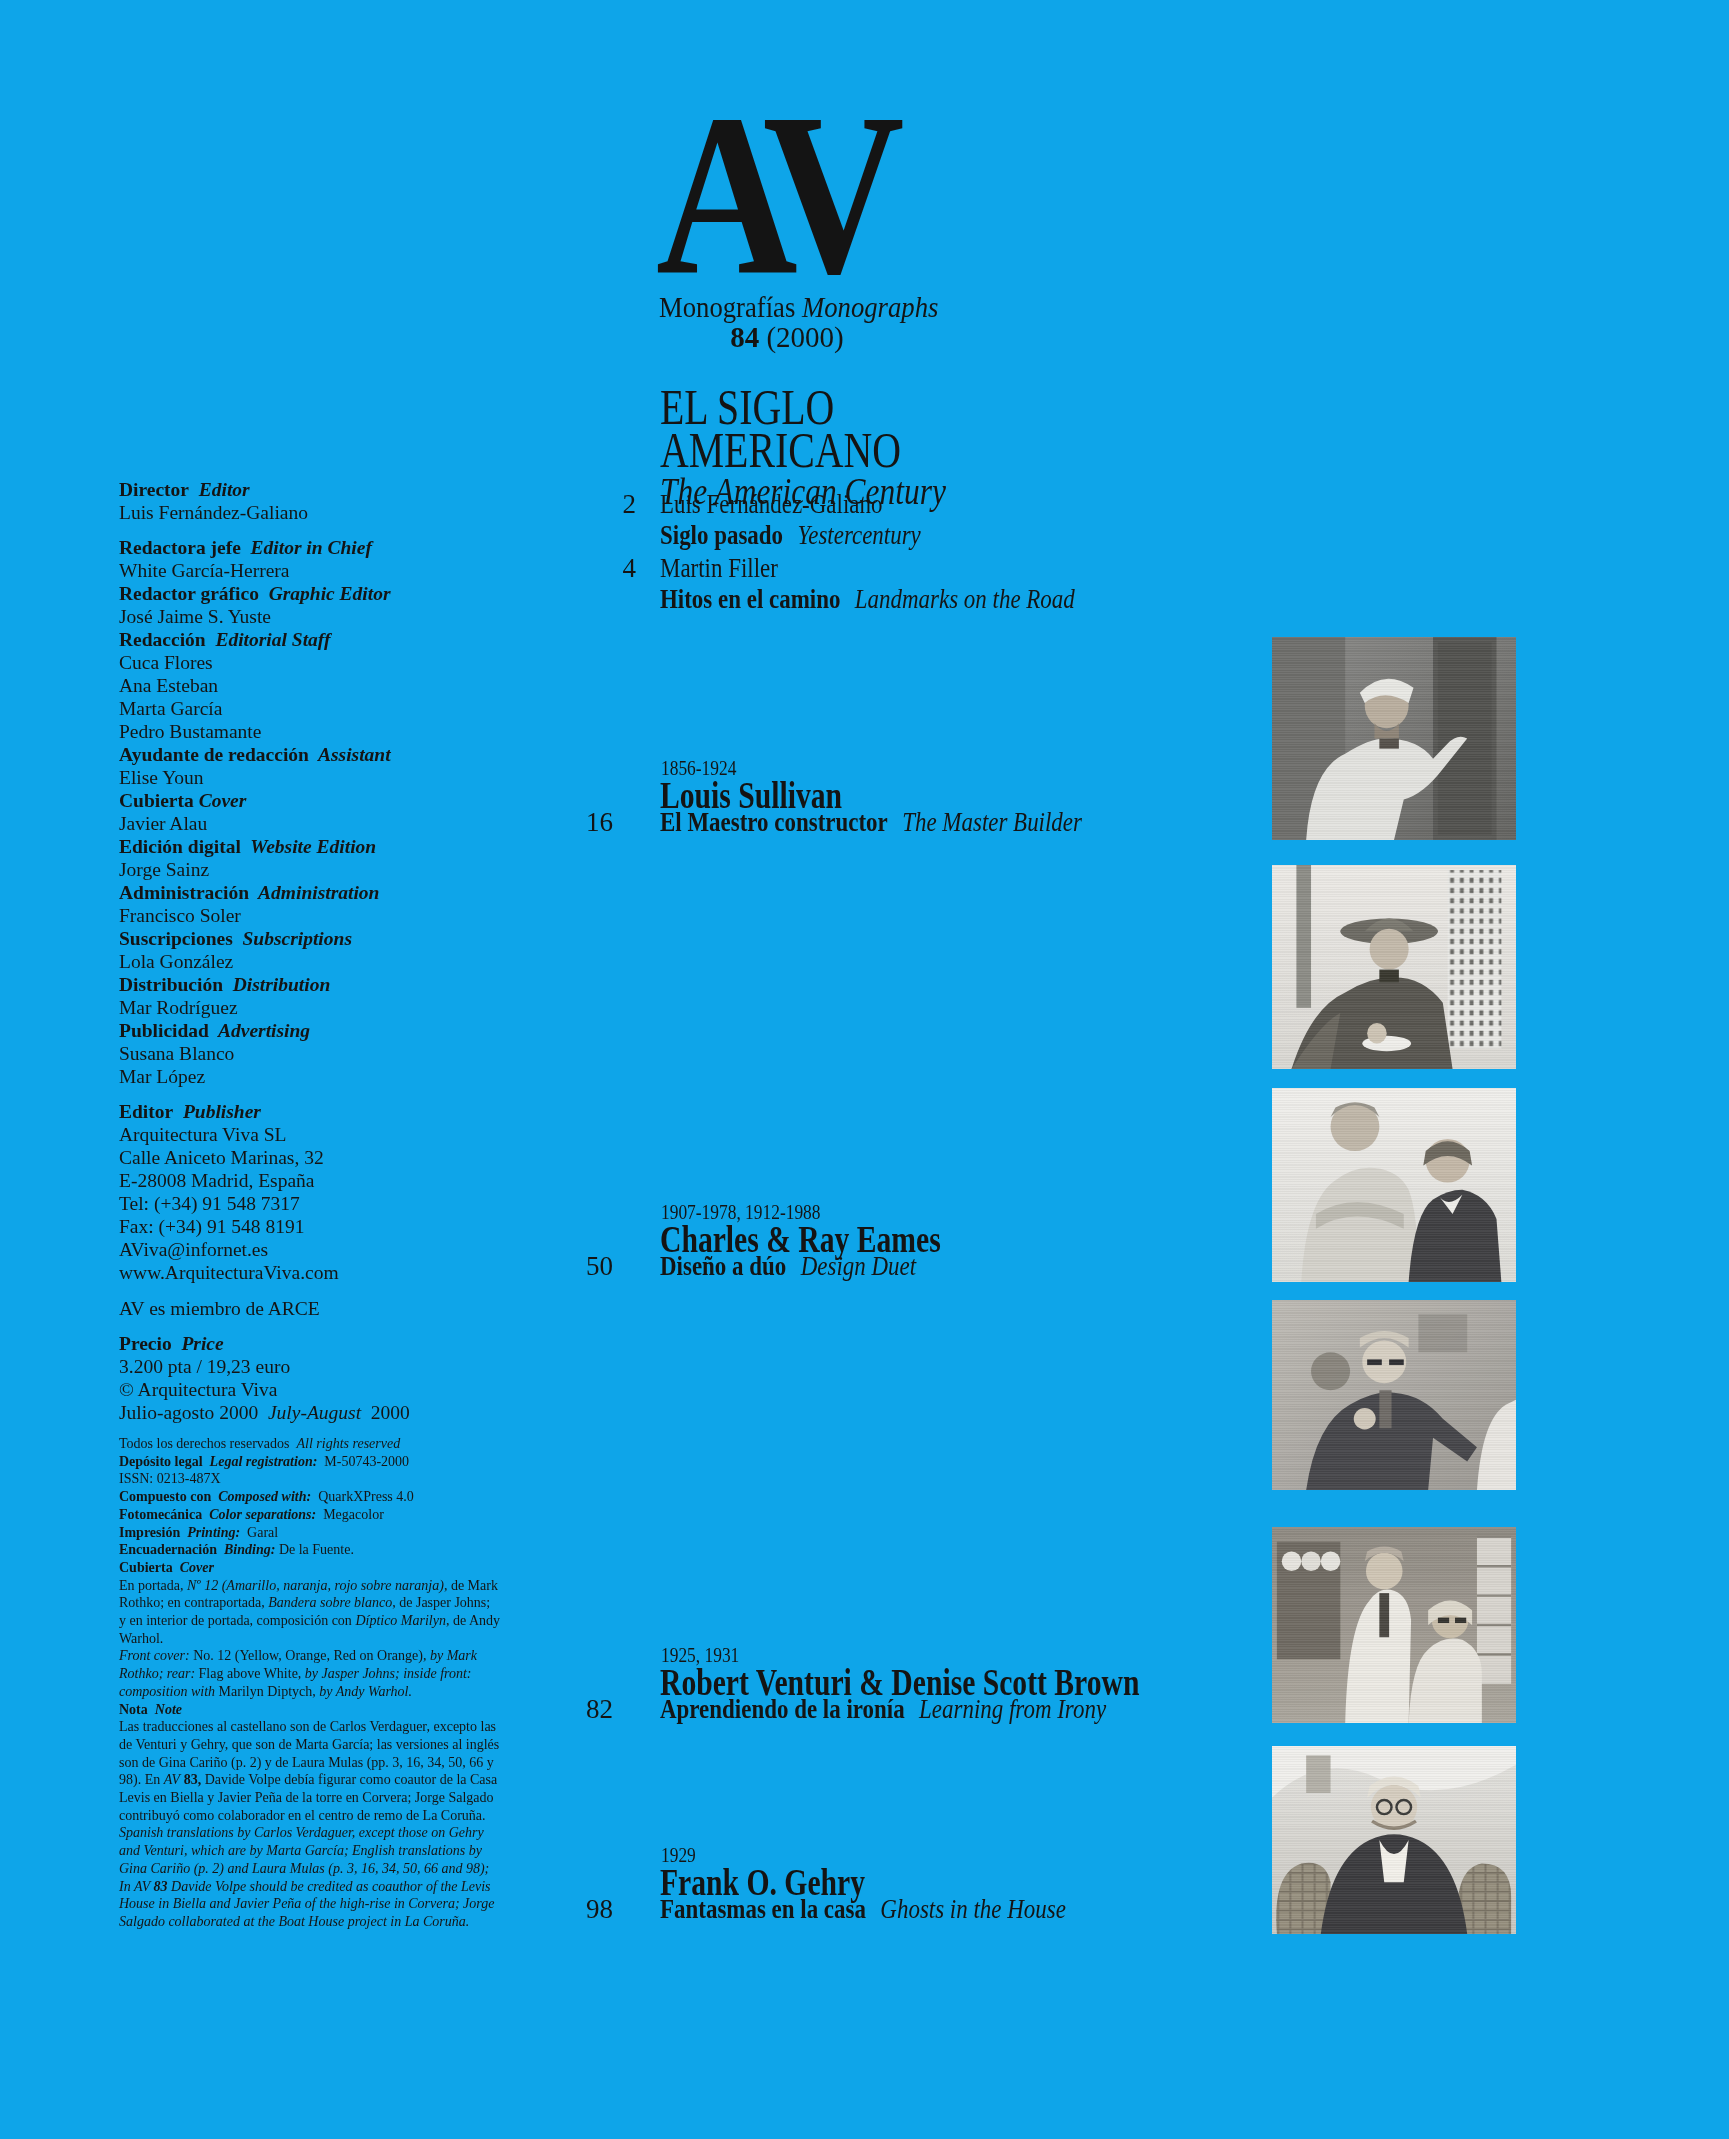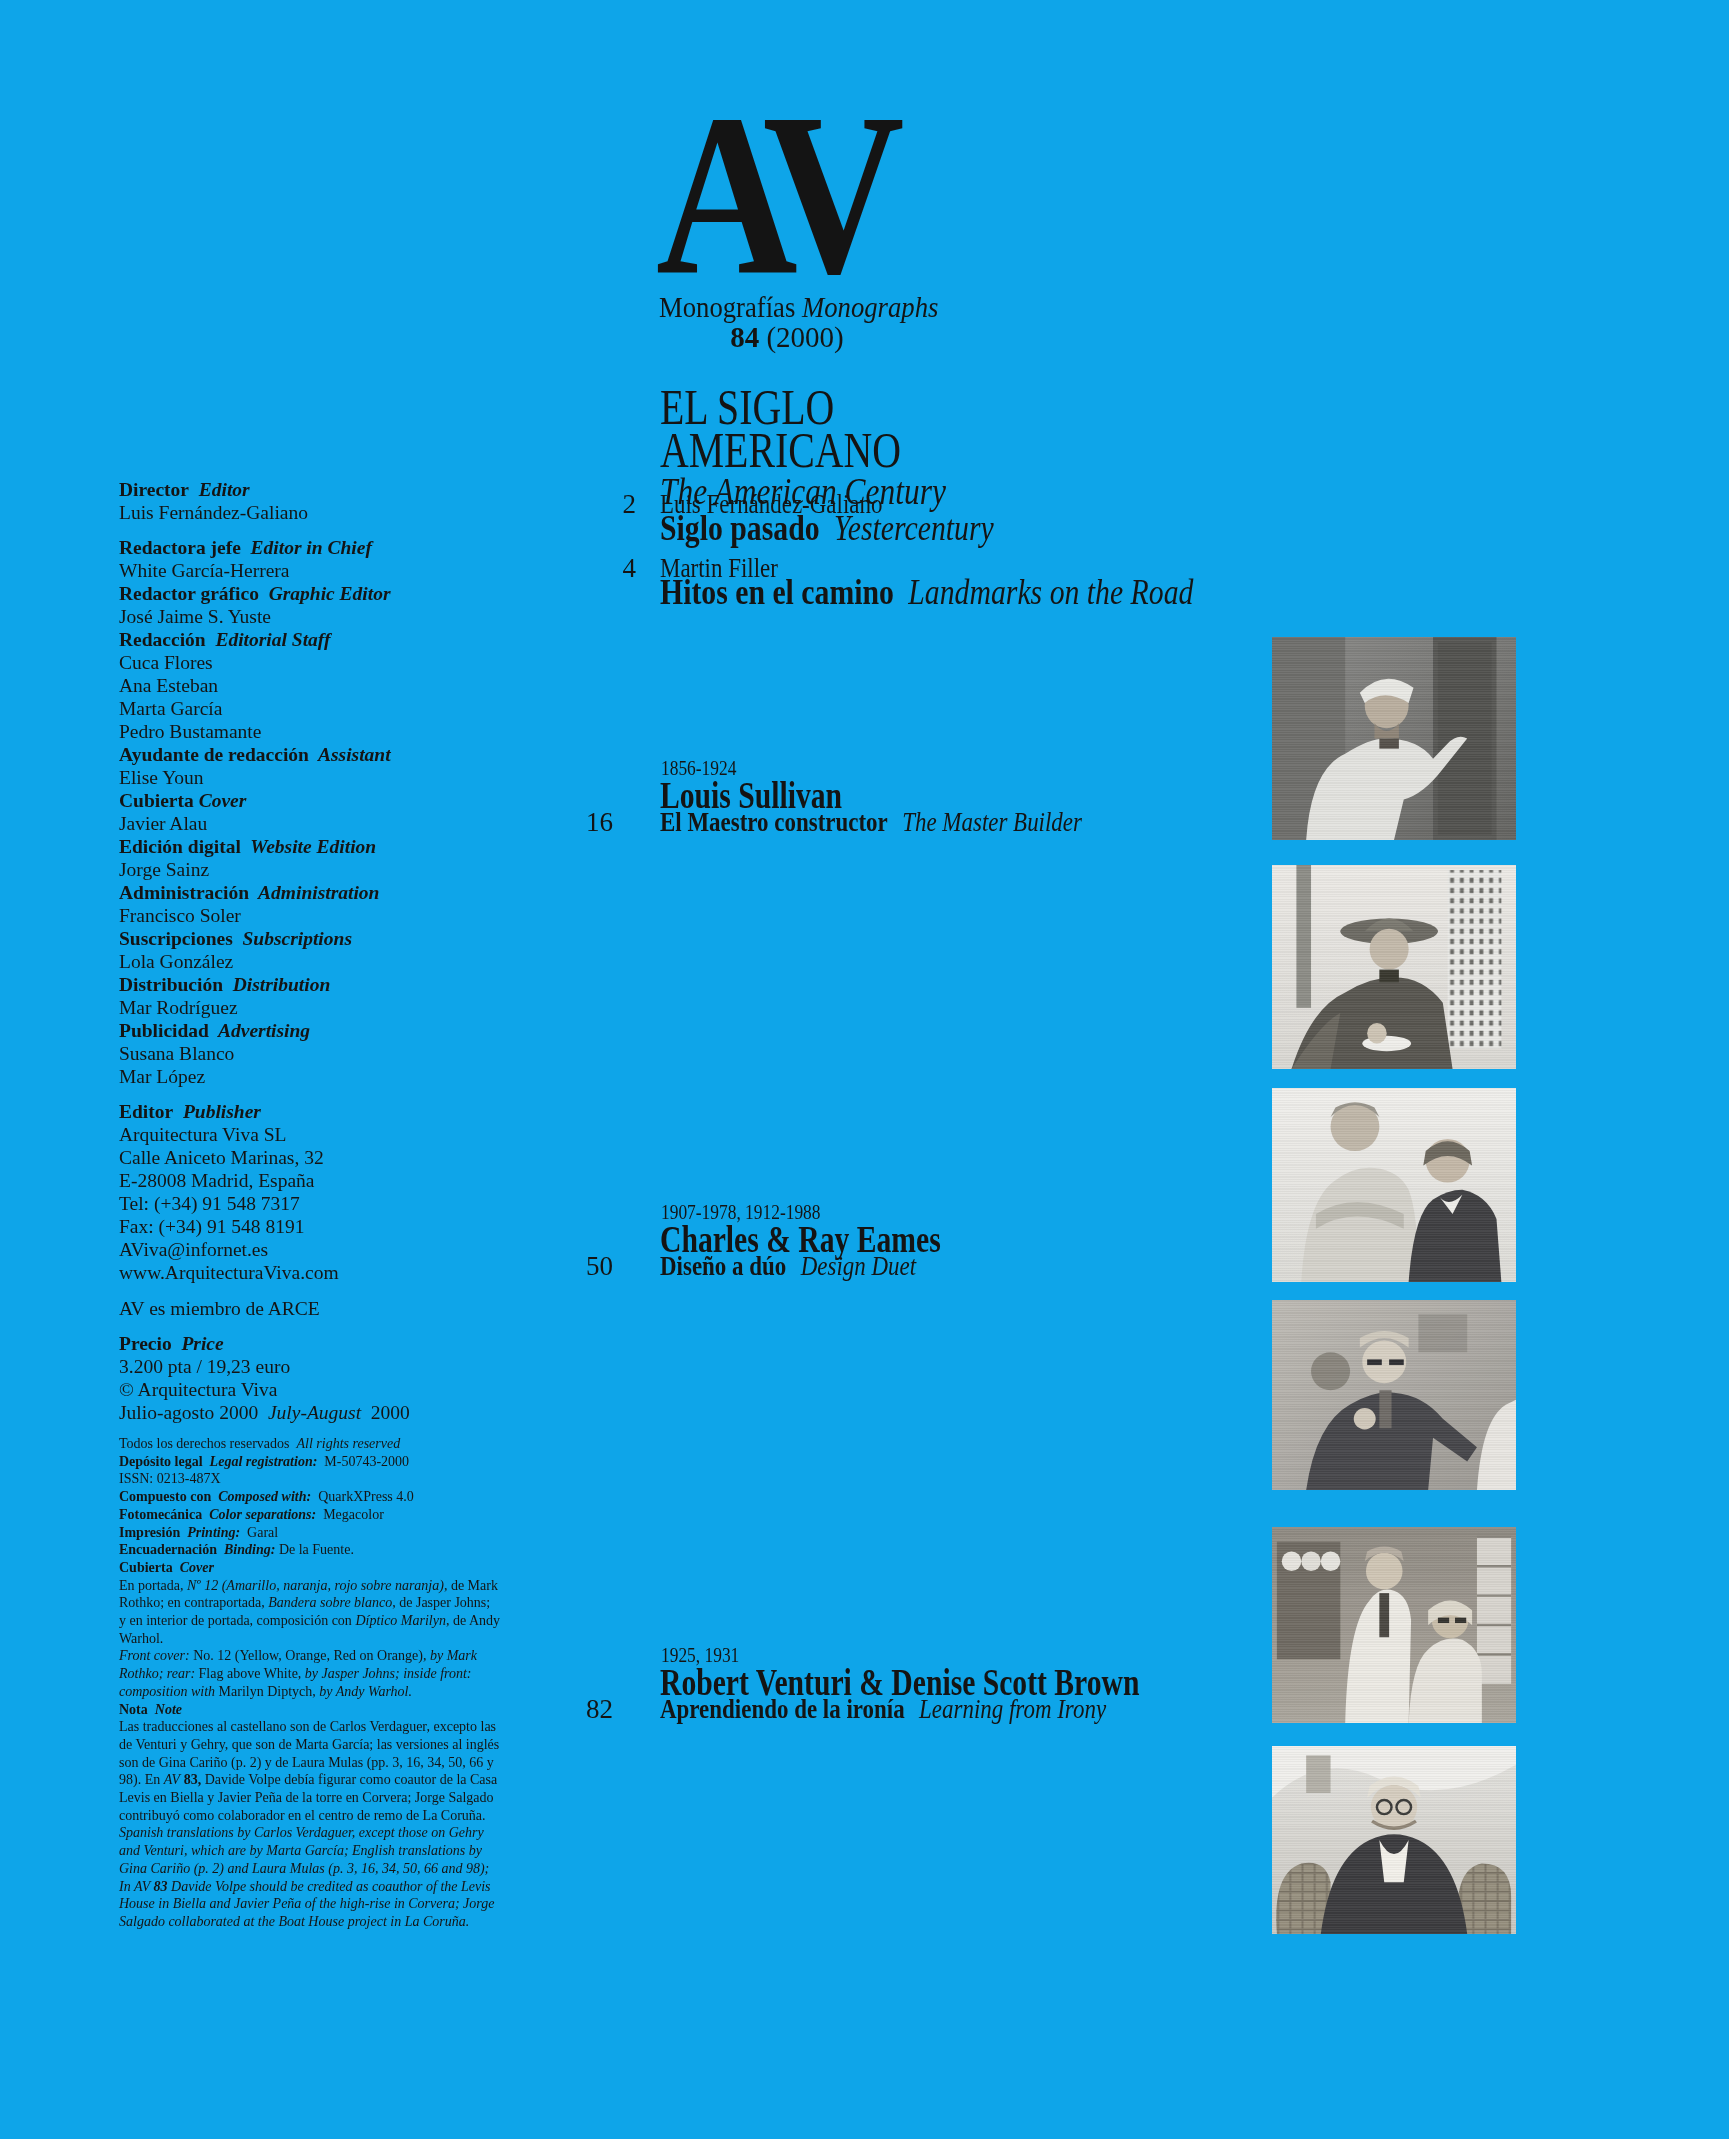--- a/index.html
+++ b/index.html
@@ -20,21 +20,21 @@
       transform:scaleX(0.78);transform-origin:0 0;white-space:pre;}
   .t2{position:absolute;left:660px;top:425px;font-size:51px;line-height:1;
       transform:scaleX(0.78);transform-origin:0 0;white-space:pre;}
   .t3{position:absolute;left:660px;top:473px;font-size:37px;line-height:1;font-style:italic;
       transform:scaleX(0.85);transform-origin:0 0;white-space:pre;}
 
   
   .intro{position:absolute;left:660px;width:671px;height:67px;}
   .i0{top:491px;} .i1{top:555px;}
   .iauthor{position:absolute;left:0;top:0;font-size:27px;line-height:1;}
-  .ipline{position:absolute;left:0;top:20px;font-size:35px;line-height:1;}
+  .ipline{position:absolute;left:0;top:31px;font-size:27px;line-height:1;}
   .inum{position:absolute;left:-74px;top:0;width:50px;text-align:right;font-size:27px;line-height:1;}
   .cond{display:inline-block;transform:scaleX(0.85);transform-origin:0 0;white-space:pre;}
   .condy{display:inline-block;transform:scaleX(0.87);transform-origin:0 0;white-space:pre;}
   .condn{display:inline-block;transform:scaleX(0.78);transform-origin:0 0;white-space:pre;}
   .es{font-weight:700;} .en{font-style:italic;margin-left:17px;}
 
   .sect{position:absolute;left:660px;width:702px;height:98px;}
   .s0{top:750px;} .s1{top:972px;} .s2{top:1194px;} .s3{top:1415px;} .s4{top:1637px;} .s5{top:1837px;}
   .years{position:absolute;left:1.2px;top:8px;font-size:20px;line-height:1;}
   .name{position:absolute;left:0;top:26px;font-size:38px;line-height:1;font-weight:700;}
@@ -95,20 +95,26 @@
     <div class="years"><span class="condy">1907-1978, 1912-1988</span></div>
     <div class="name"><span class="condn">Charles &amp; Ray Eames</span></div>
     <div class="pnum">50</div>
     <div class="pline"><span class="cond"><span class="es">Diseño a dúo</span><span class="en">Design Duet</span></span></div>
   </div>
   <div class="sect s4">
     <div class="years"><span class="condy">1925, 1931</span></div>
     <div class="name"><span class="condn">Robert Venturi &amp; Denise Scott Brown</span></div>
     <div class="pnum">82</div>
     <div class="pline"><span class="cond"><span class="es">Aprendiendo de la ironía</span><span class="en">Learning from Irony</span></span></div>
+  </div>
+  <div class="sect s5">
+    <div class="years"><span class="condy">1929</span></div>
+    <div class="name"><span class="condn">Frank O. Gehry</span></div>
+    <div class="pnum">98</div>
+    <div class="pline"><span class="cond"><span class="es">Fantasmas en la casa</span><span class="en">Ghosts in the House</span></span></div>
   </div>
 
   <div class="masthead">
       <div class="ln"><span class="sg-b">Director</span><span class="sg-bi">  Editor</span></div>
       <div class="ln"><span class="sg-r">Luis Fernández-Galiano</span></div>
       <div class="gap"></div>
       <div class="ln"><span class="sg-b">Redactora jefe</span><span class="sg-bi">  Editor in Chief</span></div>
       <div class="ln"><span class="sg-r">White García-Herrera</span></div>
       <div class="ln"><span class="sg-b">Redactor gráfico</span><span class="sg-bi">  Graphic Editor</span></div>
       <div class="ln"><span class="sg-r">José Jaime S. Yuste</span></div>

